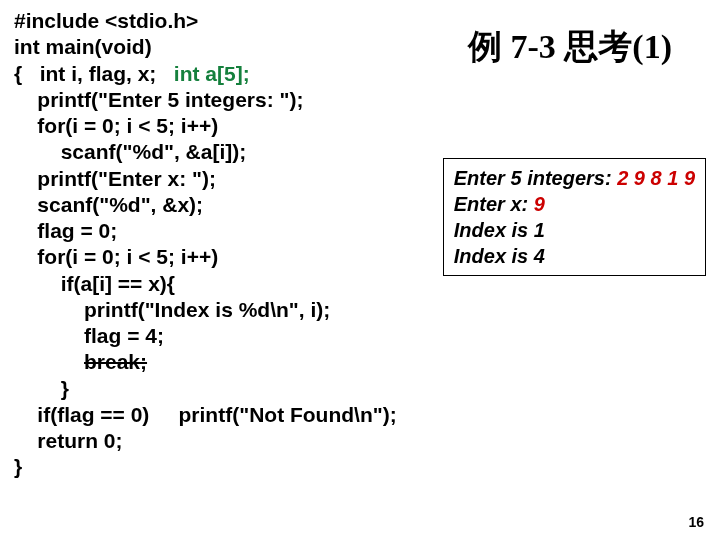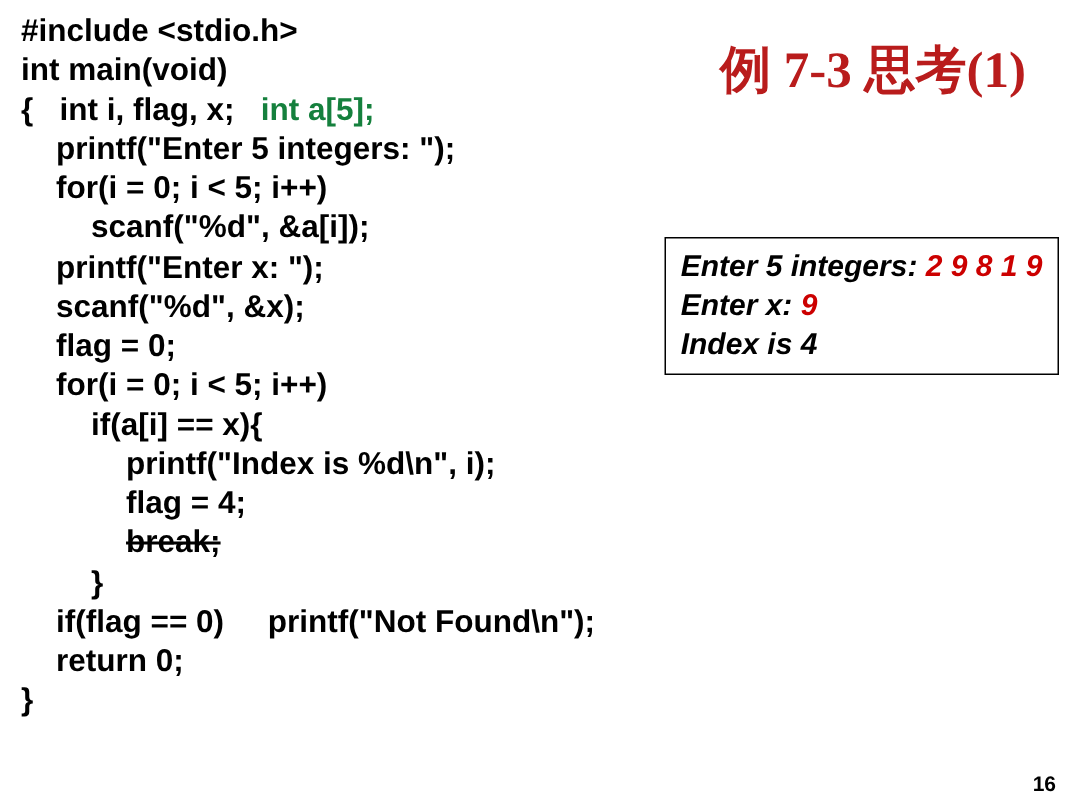--- a/index.html
+++ b/index.html
@@ -15,24 +15,24 @@
   .slide {
     position: relative;
     width: 720px;
     height: 540px;
     padding: 8px 14px;
     box-sizing: border-box;
   }
   .title {
     position: absolute;
     top: 24px;
-    right: 36px;
+    right: 48px;
     font-size: 34px;
     font-weight: bold;
-    color: #b91c1c;
+    color: #000000;
     font-family: "SimSun", "Songti SC", serif;
   }
   .code {
     font-family: Arial, sans-serif;
     font-size: 21px;
     font-weight: bold;
     line-height: 1.25;
     white-space: pre;
     color: #000;
   }
@@ -82,18 +82,19 @@
 <span>            flag = 4;</span>
 <span>            </span><span class="strike">break;</span>
 <span>        }</span>
 <span>    if(flag == 0)     printf("Not Found\n");</span>
 <span>    return 0;</span>
 <span>}</span></div>
 
   <div class="output-box">
     <div><span>Enter 5 integers: </span><span class="red">2 9 8 1 9</span></div>
     <div><span>Enter x: </span><span class="red">9</span></div>
+    <div>Index is 1</div>
     <div>Index is 4</div>
   </div>
 
   <div class="pagenum">16</div>
 
 </div>
 
 </body></html>

